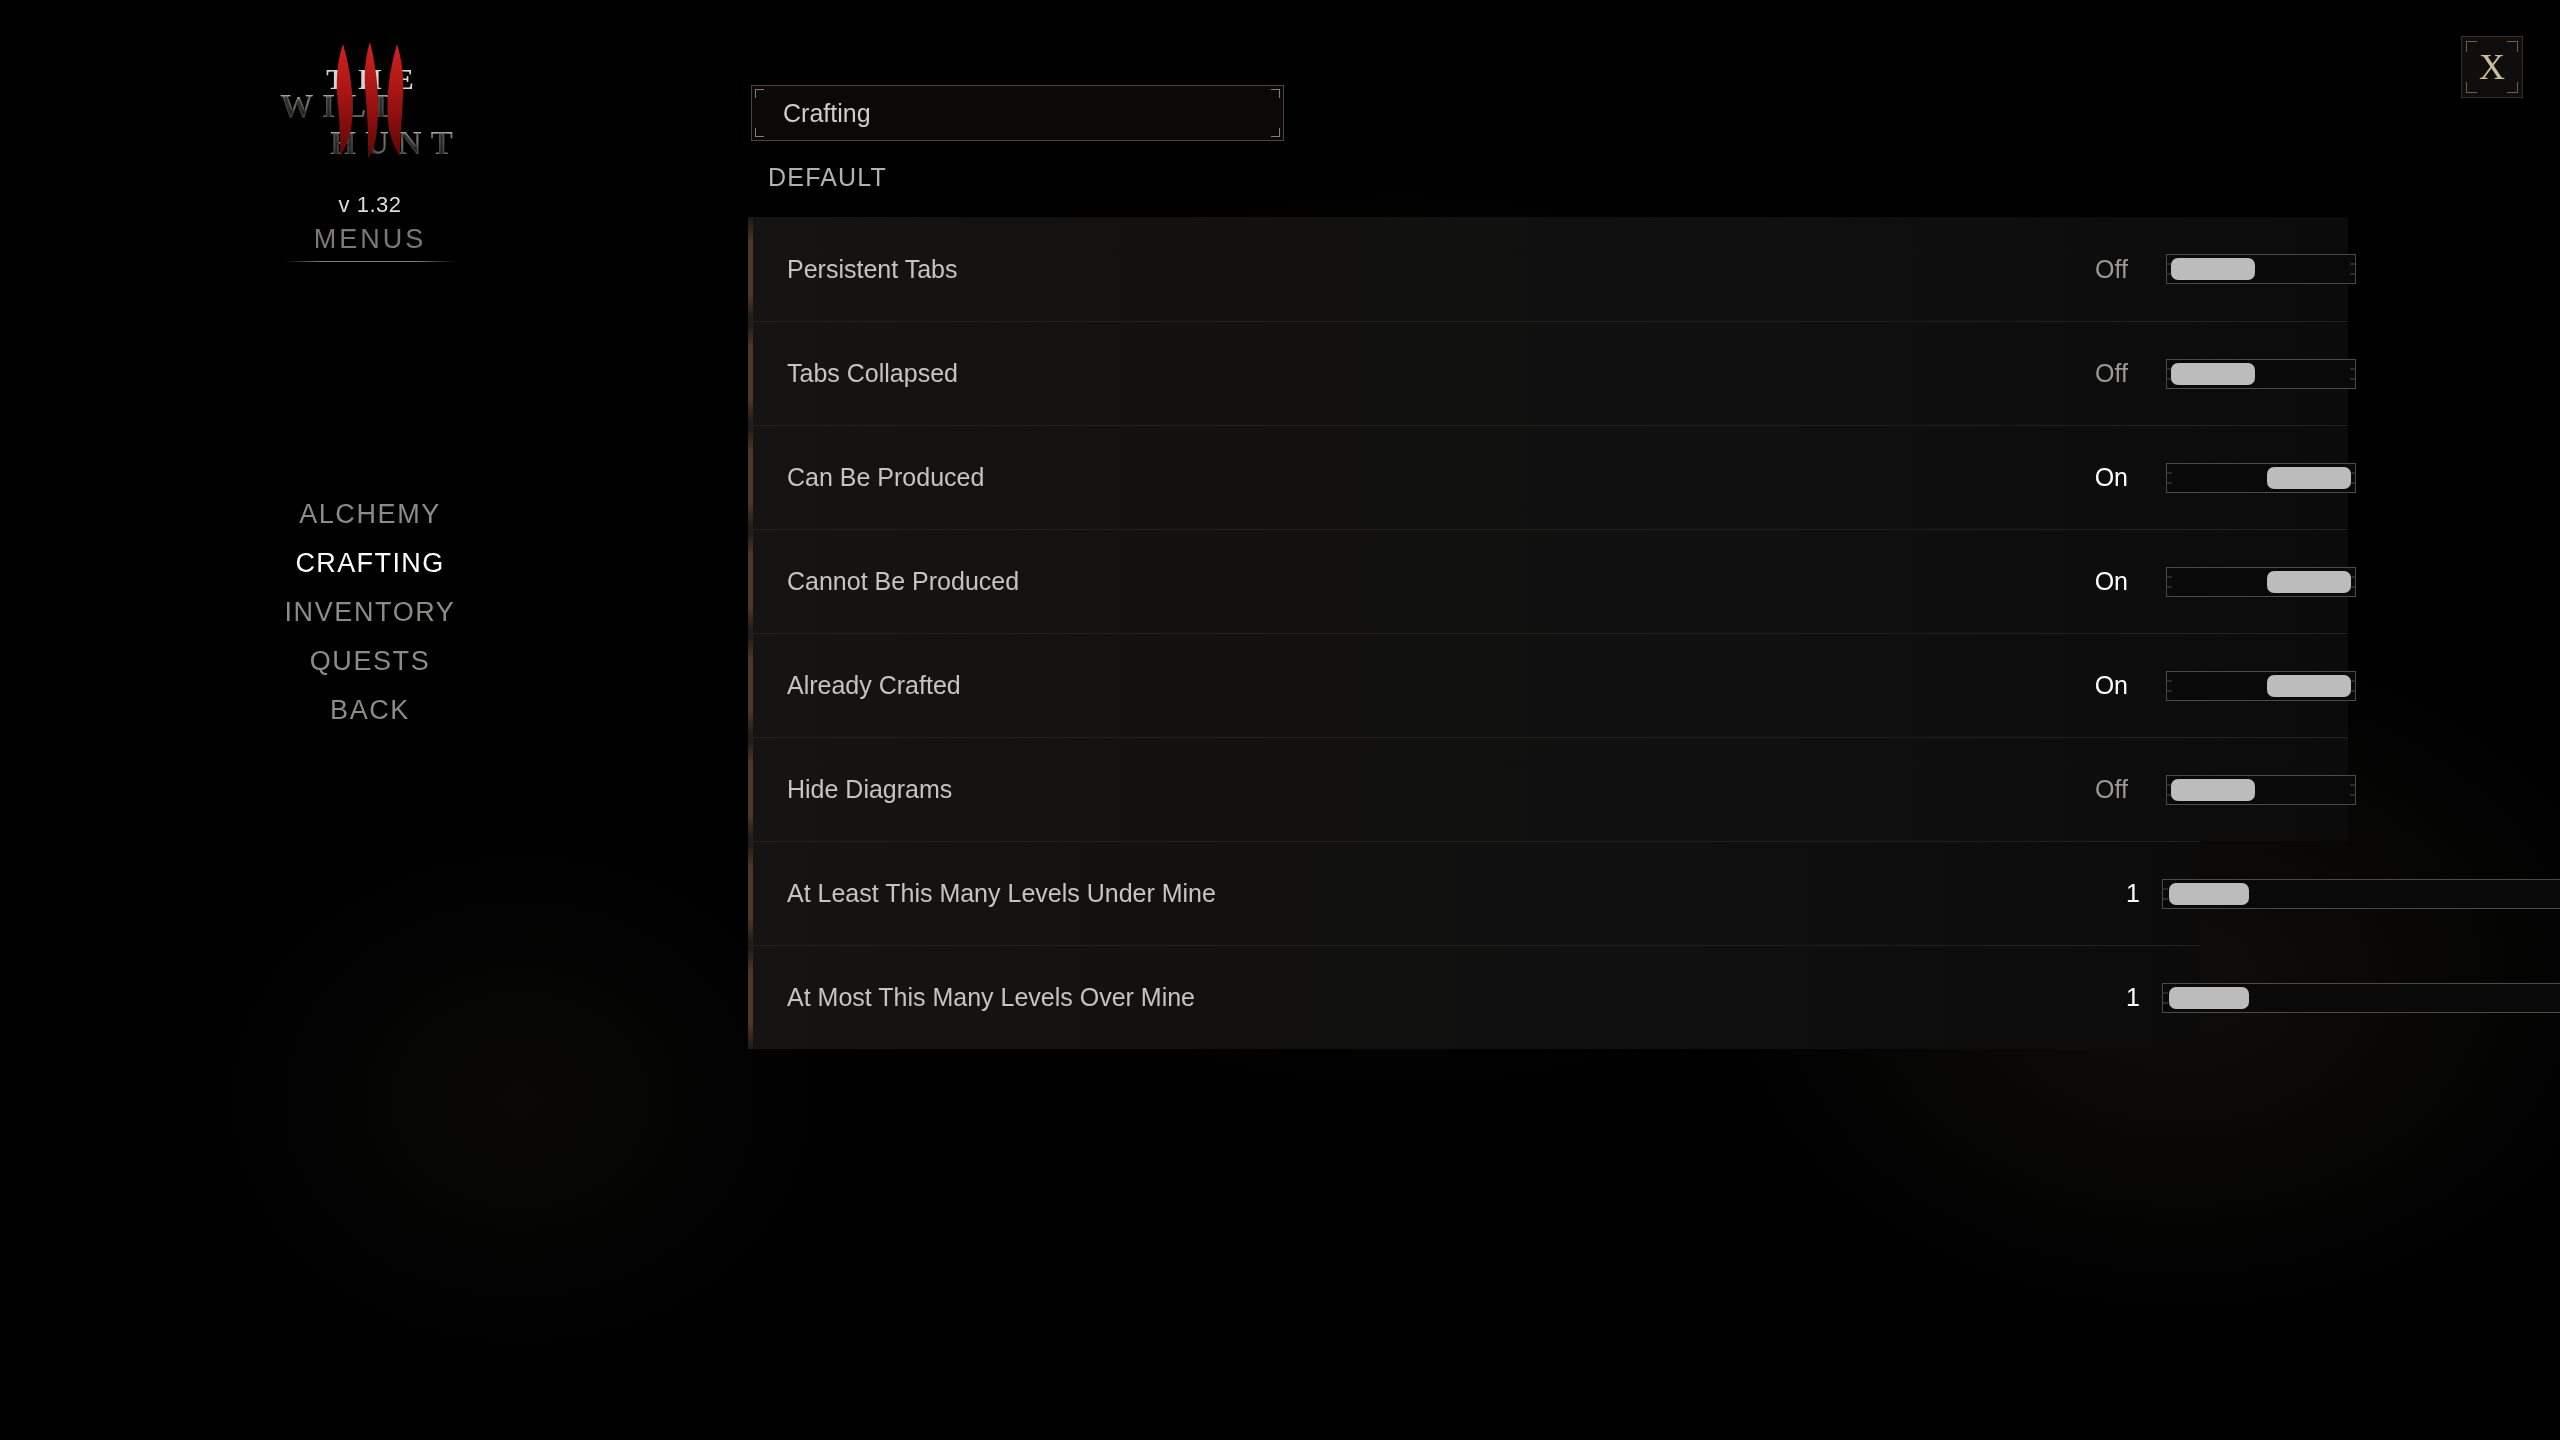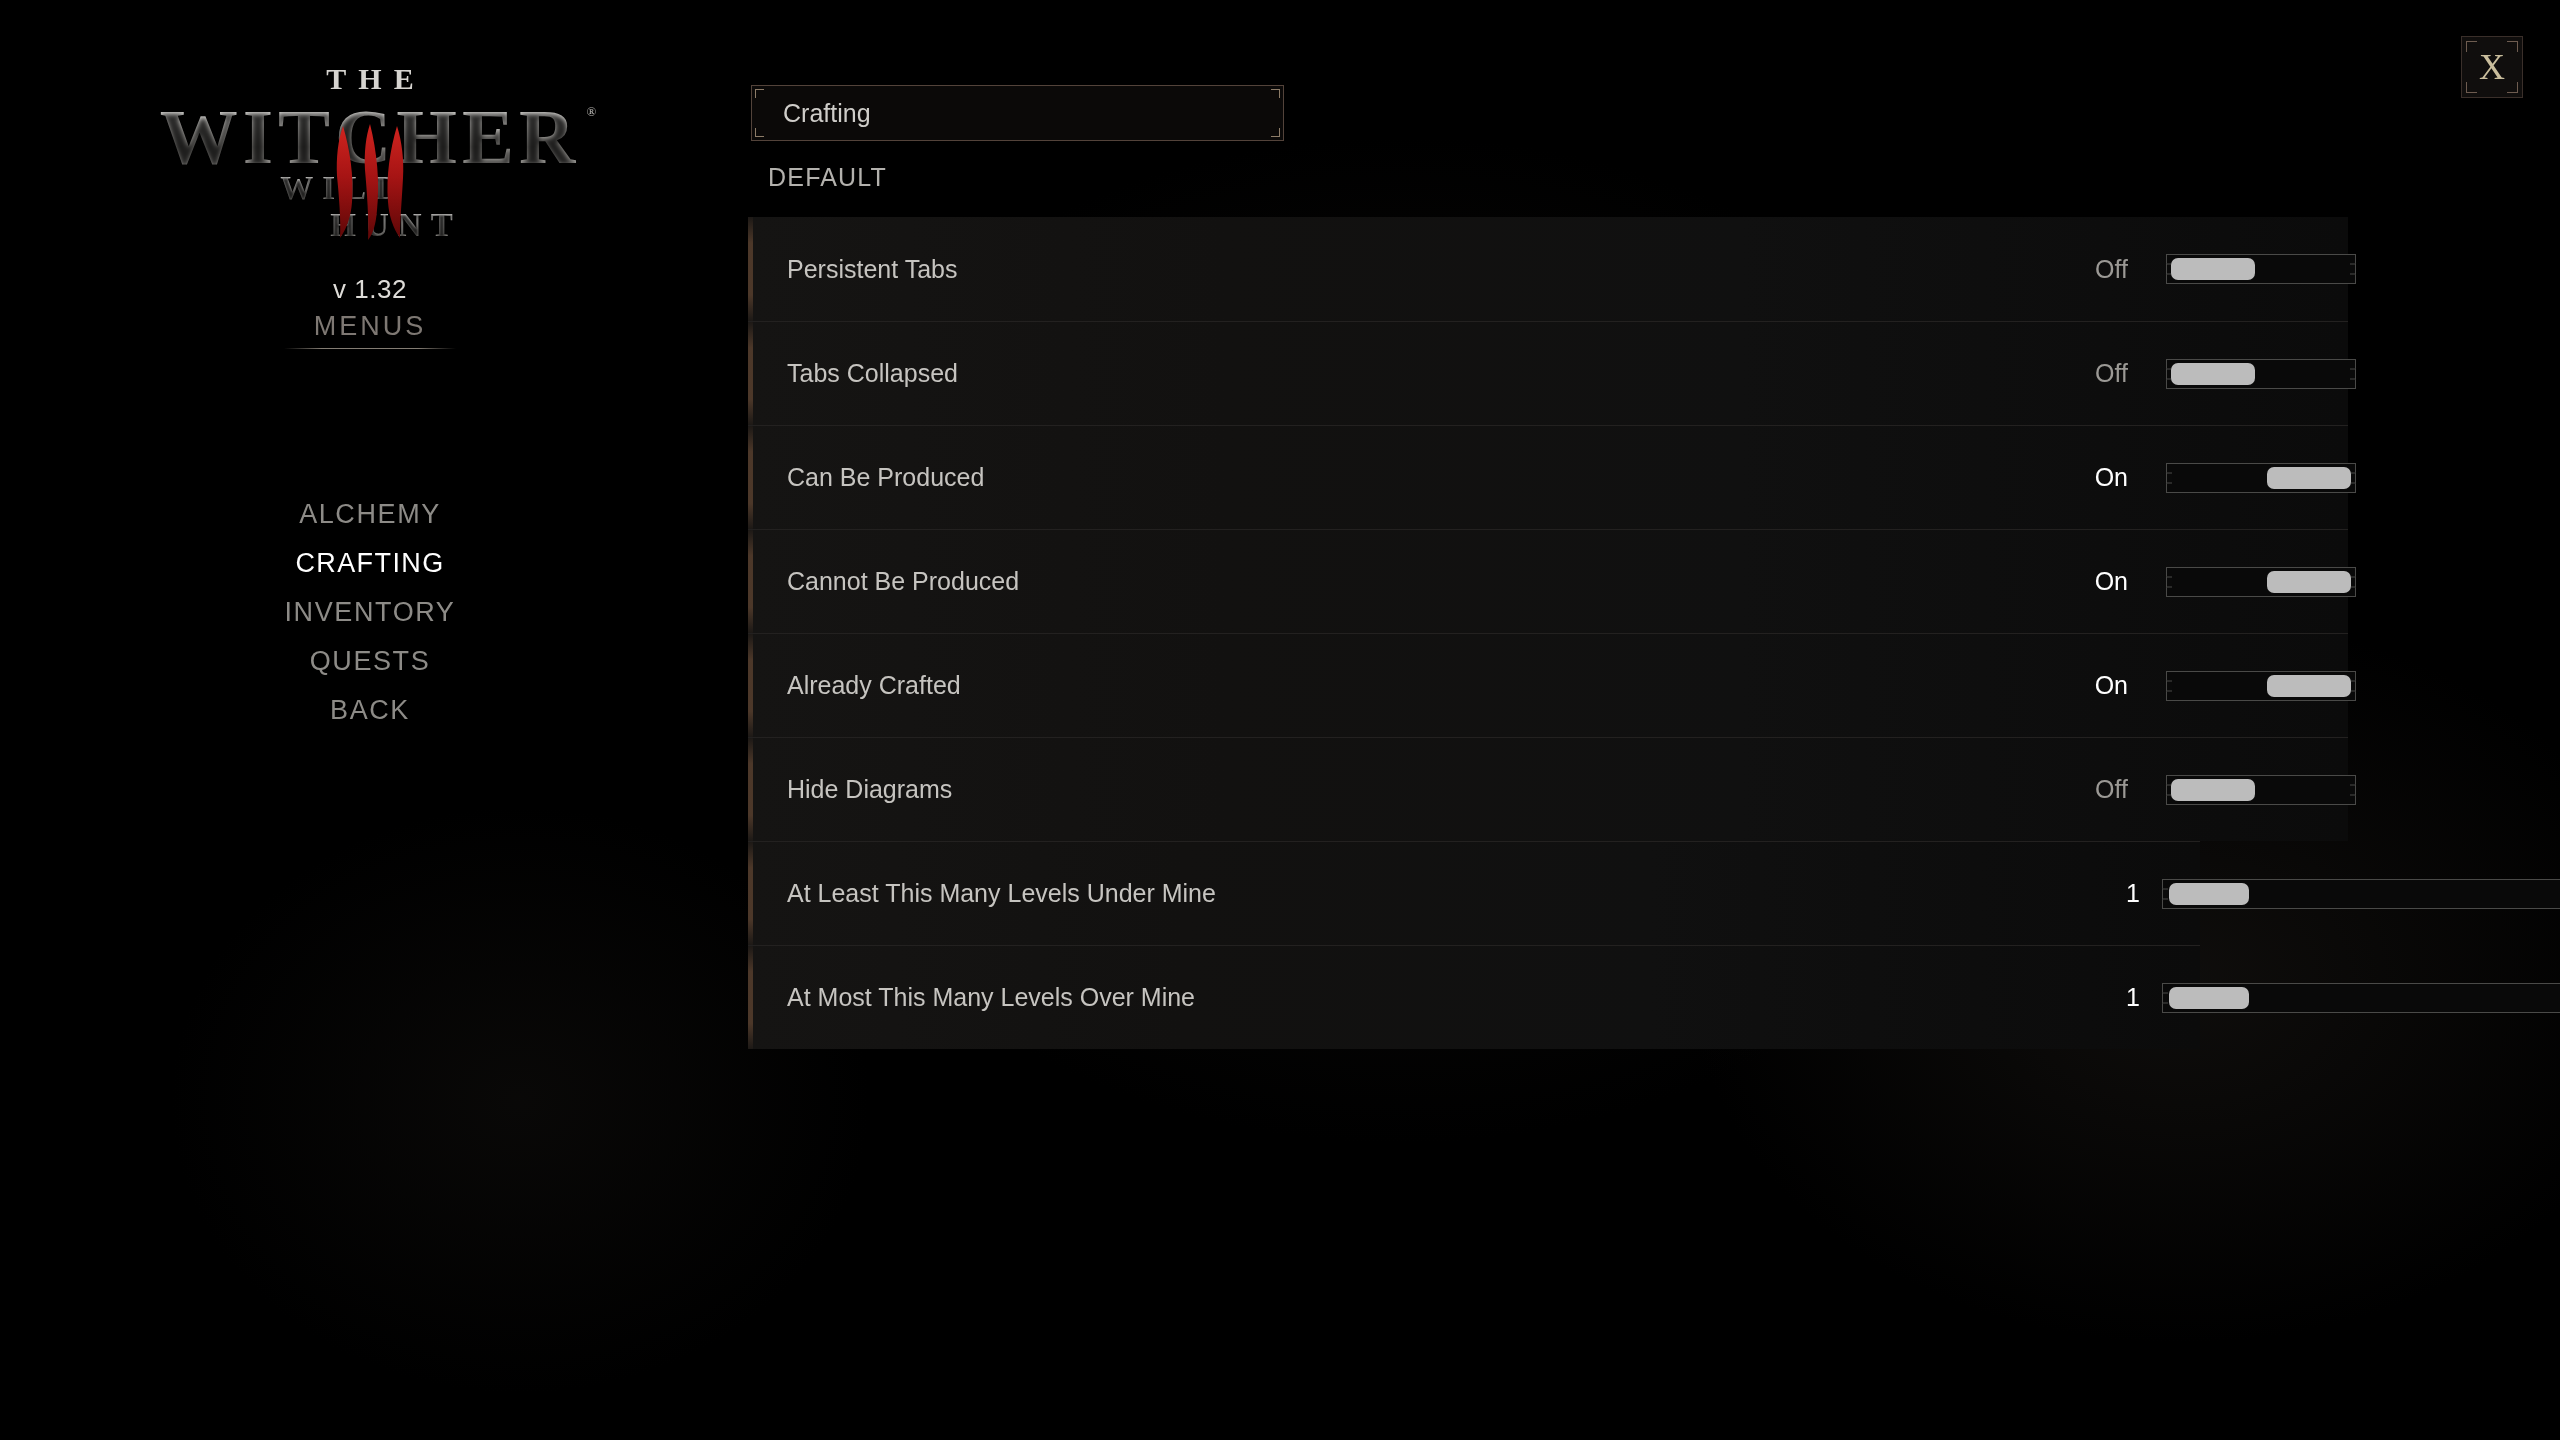--- a/index.html
+++ b/index.html
@@ -71,21 +71,21 @@
   
   #claw {
     position:absolute; left:50%; top:-46px;
     transform:translateX(-50%);
     width:120px; height:116px;
     pointer-events:none;
   }
 
   .logo-version {
     margin-top:30px;
-    font-size:26px; color:#dedcd8; font-weight:400;
+    font-size:22px; color:#dedcd8; font-weight:400;
     letter-spacing:0.5px;
   }
 
   #menus-head {
     margin-top:6px;
     font-size:27px; letter-spacing:3px;
     color:#7e7873; font-weight:400;
   }
   #menus-rule {
     margin-top:6px;
@@ -231,24 +231,20 @@
 <body>
 
 <div id="root">
 
   <div id="sidebar">
 
     <div id="logo-block">
 
       <div class="logo-the">THE</div>
 
-      <div class="logo-witcher-wrap">
-        <span class="logo-witcher">WITCHER</span>
-        <span class="logo-reg">®</span>
-      </div>
 
       <div class="logo-sub-row">
         <span class="logo-wild">WILD</span>
         <span class="logo-hunt">HUNT</span>
 
         <svg id="claw" viewBox="0 0 120 116">
           <defs>
             <linearGradient id="clawGrad" x1="0" y1="0" x2="0" y2="1">
               <stop offset="0%" stop-color="#d0241f"></stop>
               <stop offset="45%" stop-color="#a61414"></stop>

